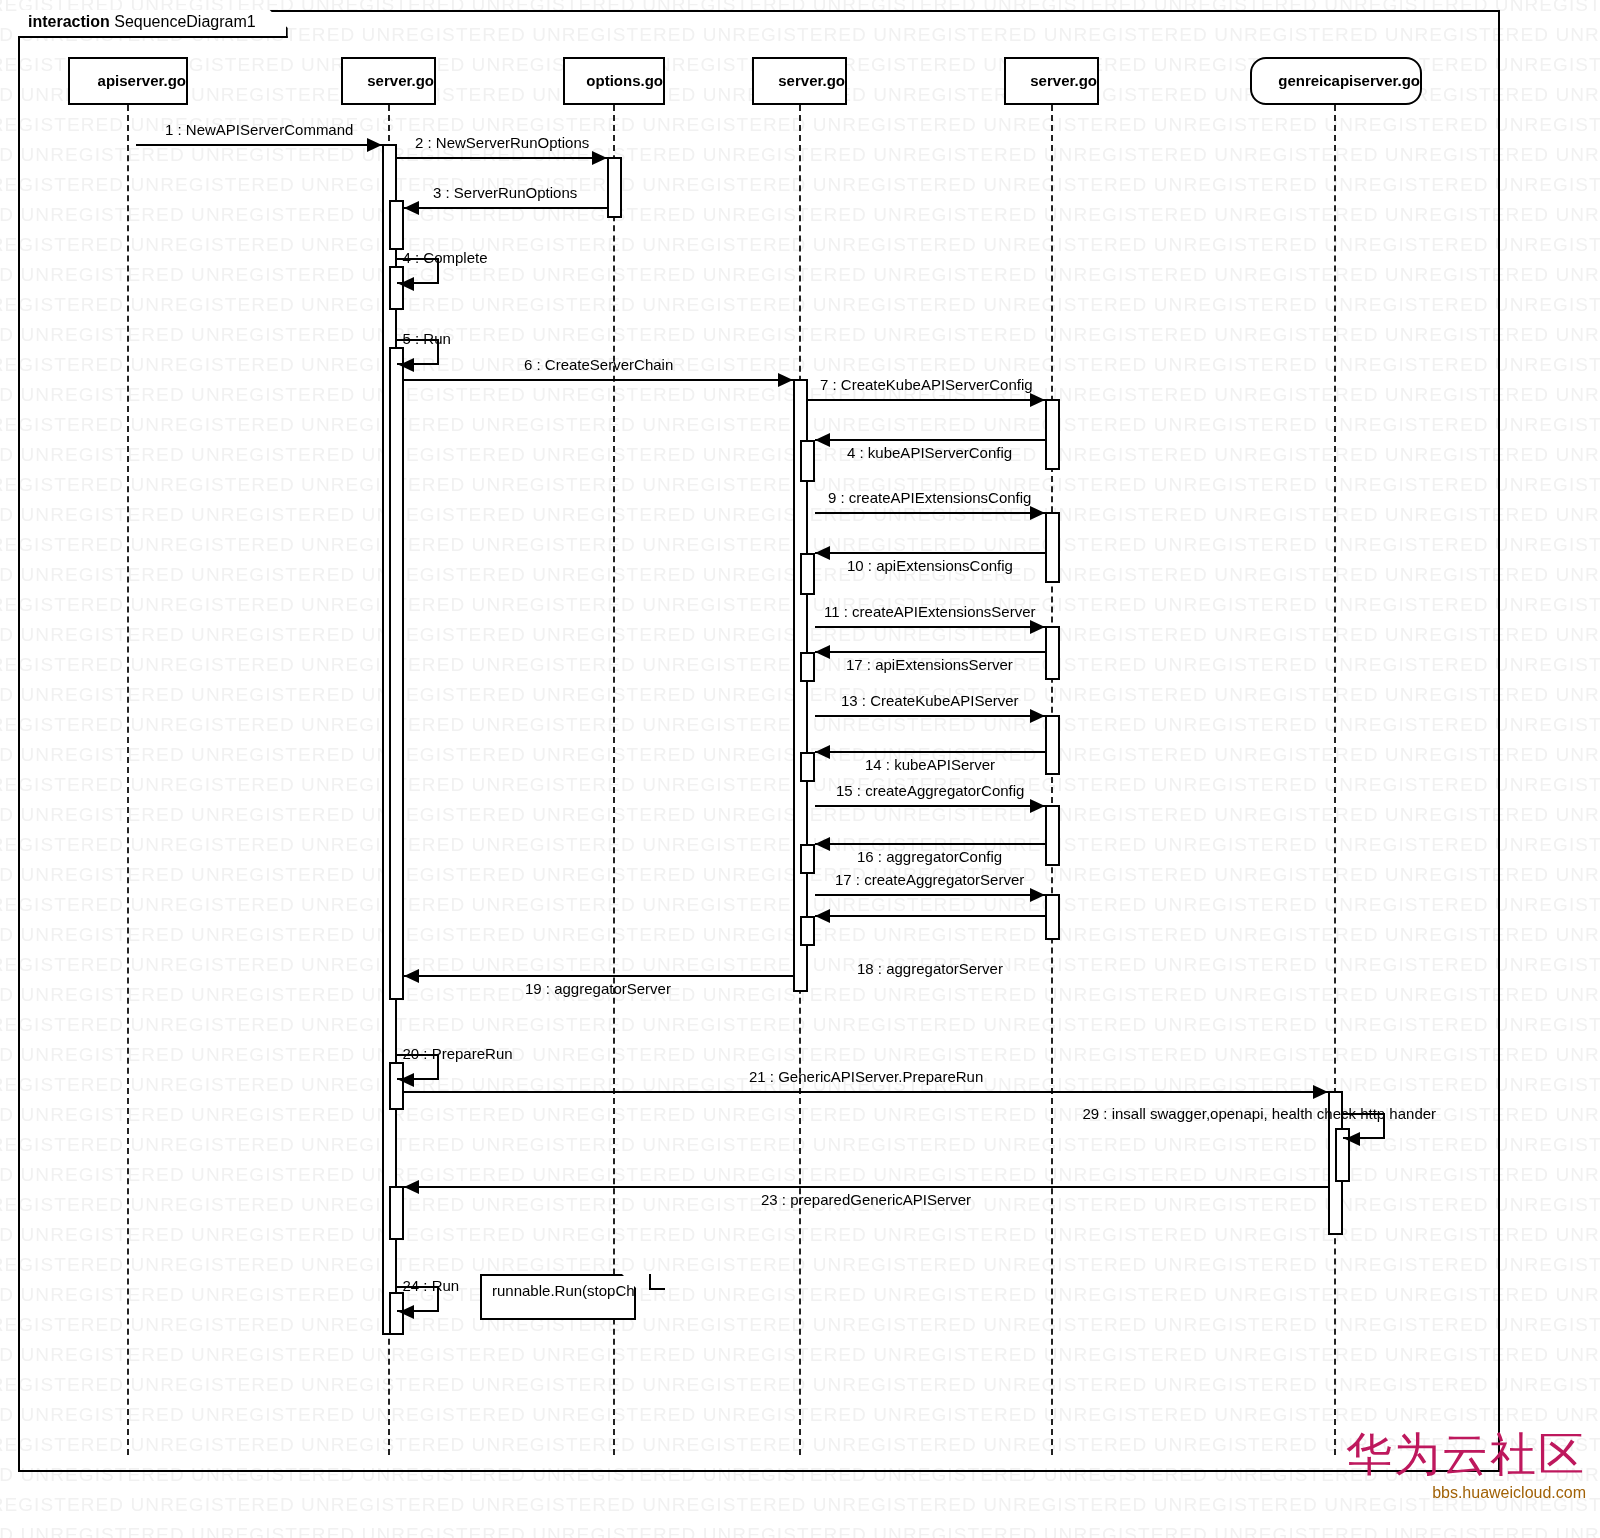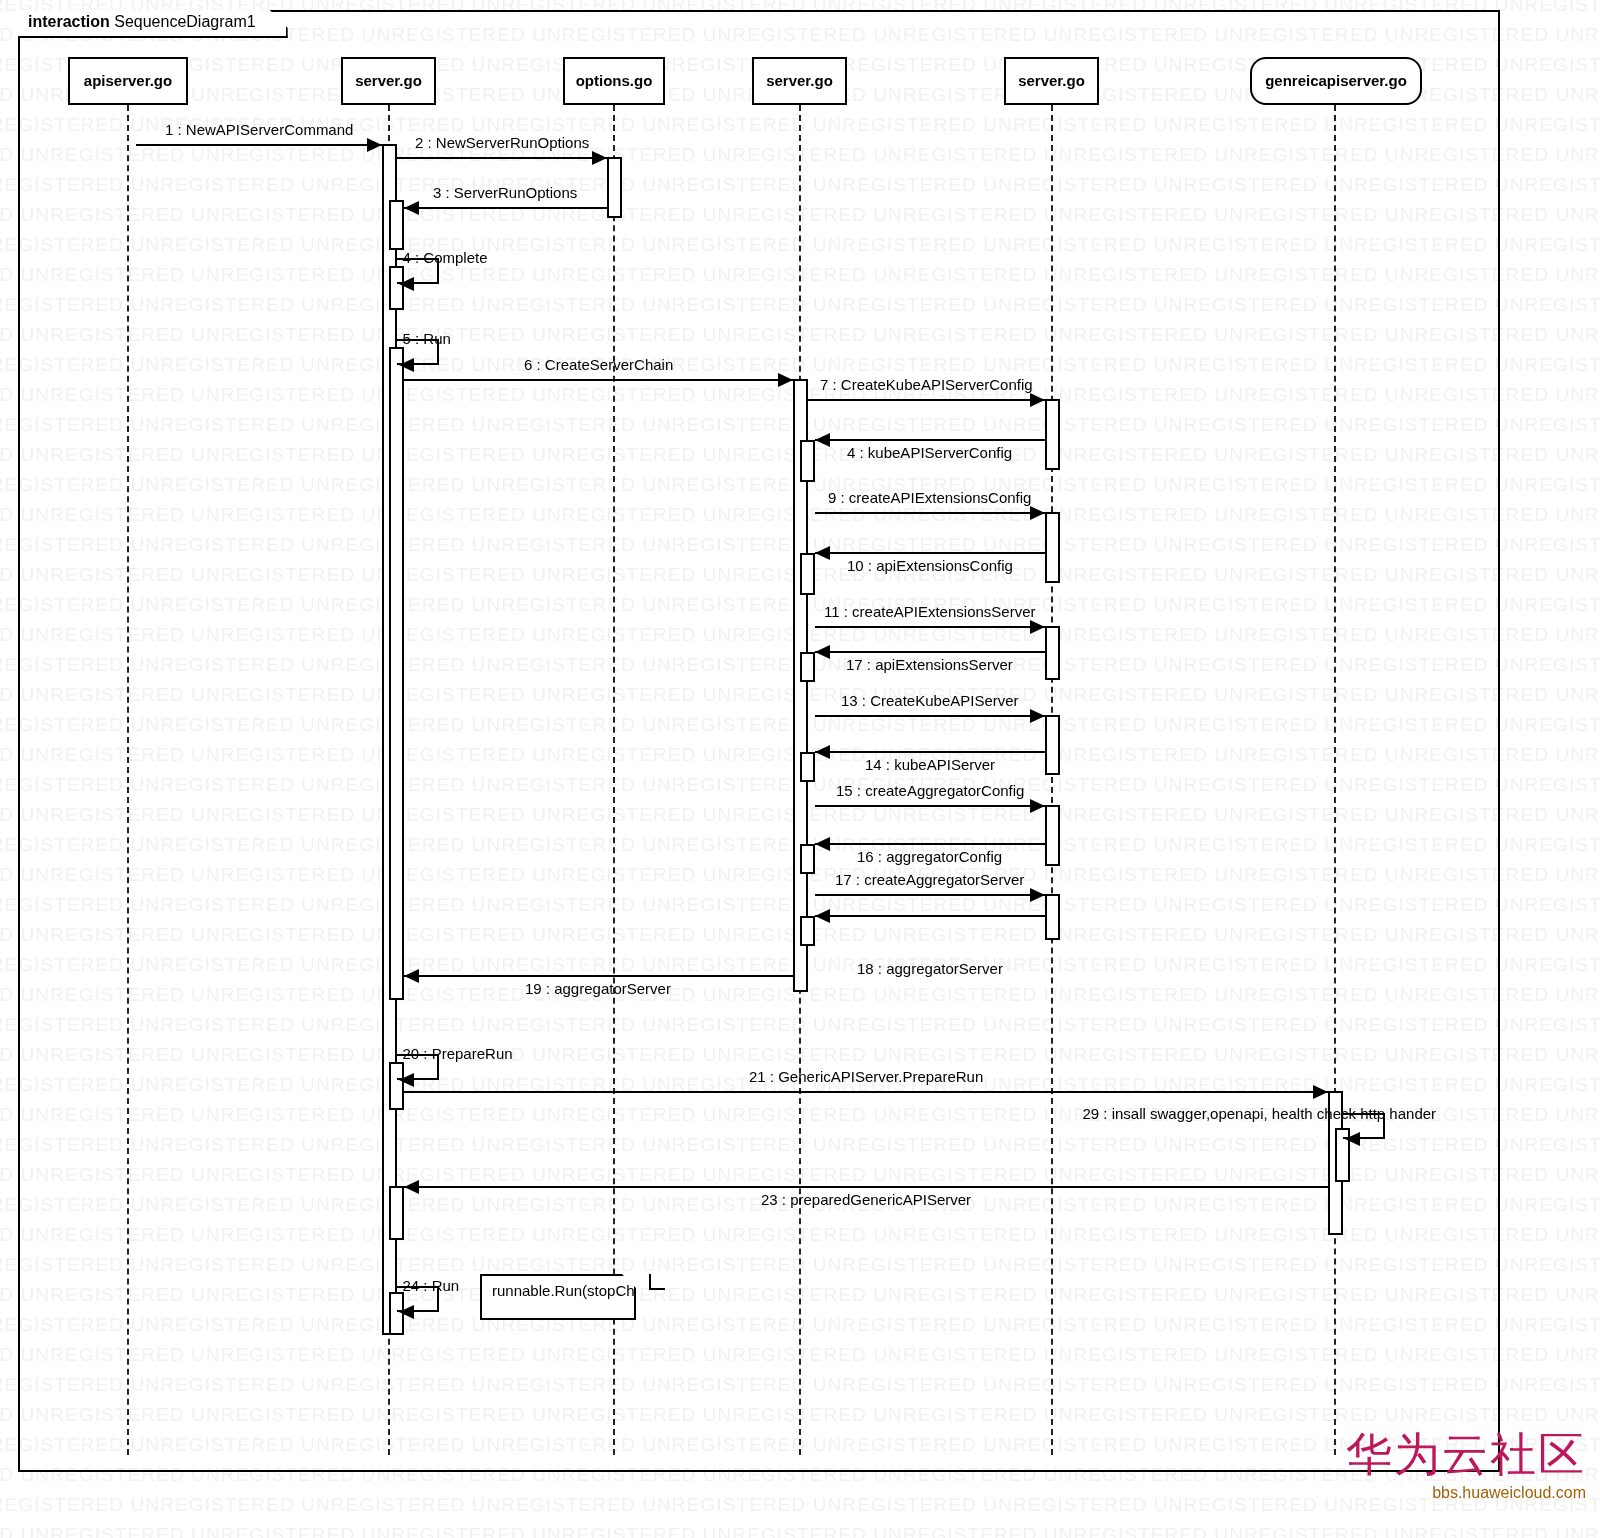--- a/index.html
+++ b/index.html
@@ -63,21 +63,21 @@
   }
   #frame-tab .kw { font-weight: bold; }
   #frame-tab .nm { font-weight: normal; }
 
   
   .lifeline-head {
     position: absolute;
     border: 2px solid #000;
     background: #ffffff;
     box-sizing: border-box;
-    text-align: center;
+    text-align: right;
     font-weight: bold;
     font-size: 15px;
     color: #000;
     line-height: 44px;
     height: 48px;
     z-index: 6;
     white-space: nowrap;
   }
   .lifeline-dash {
     position: absolute;

